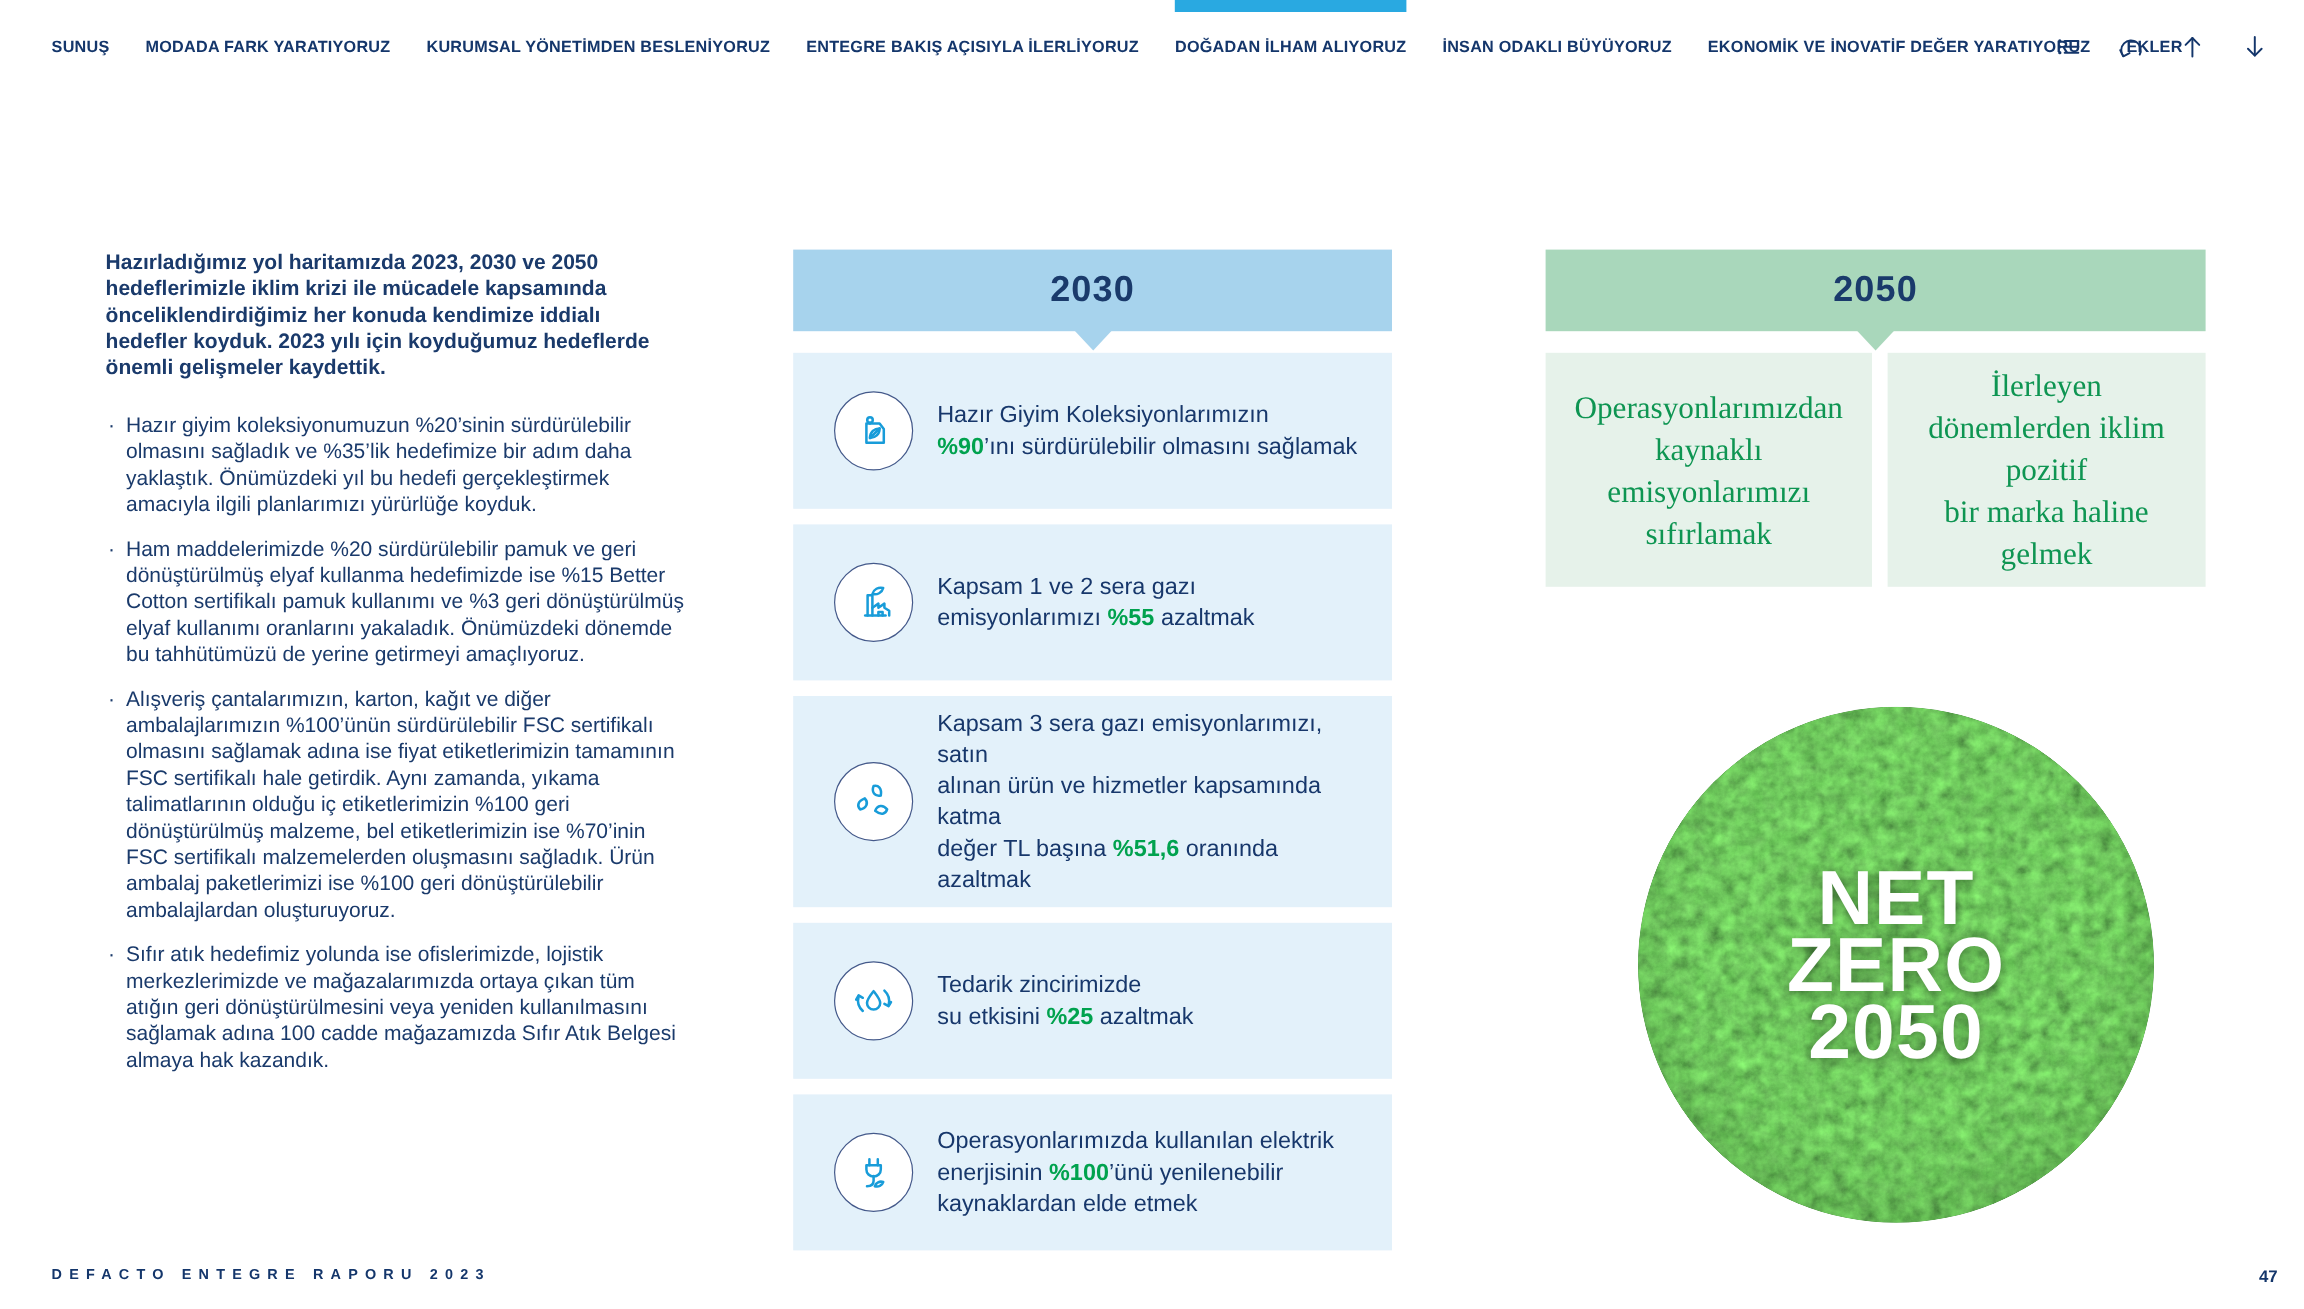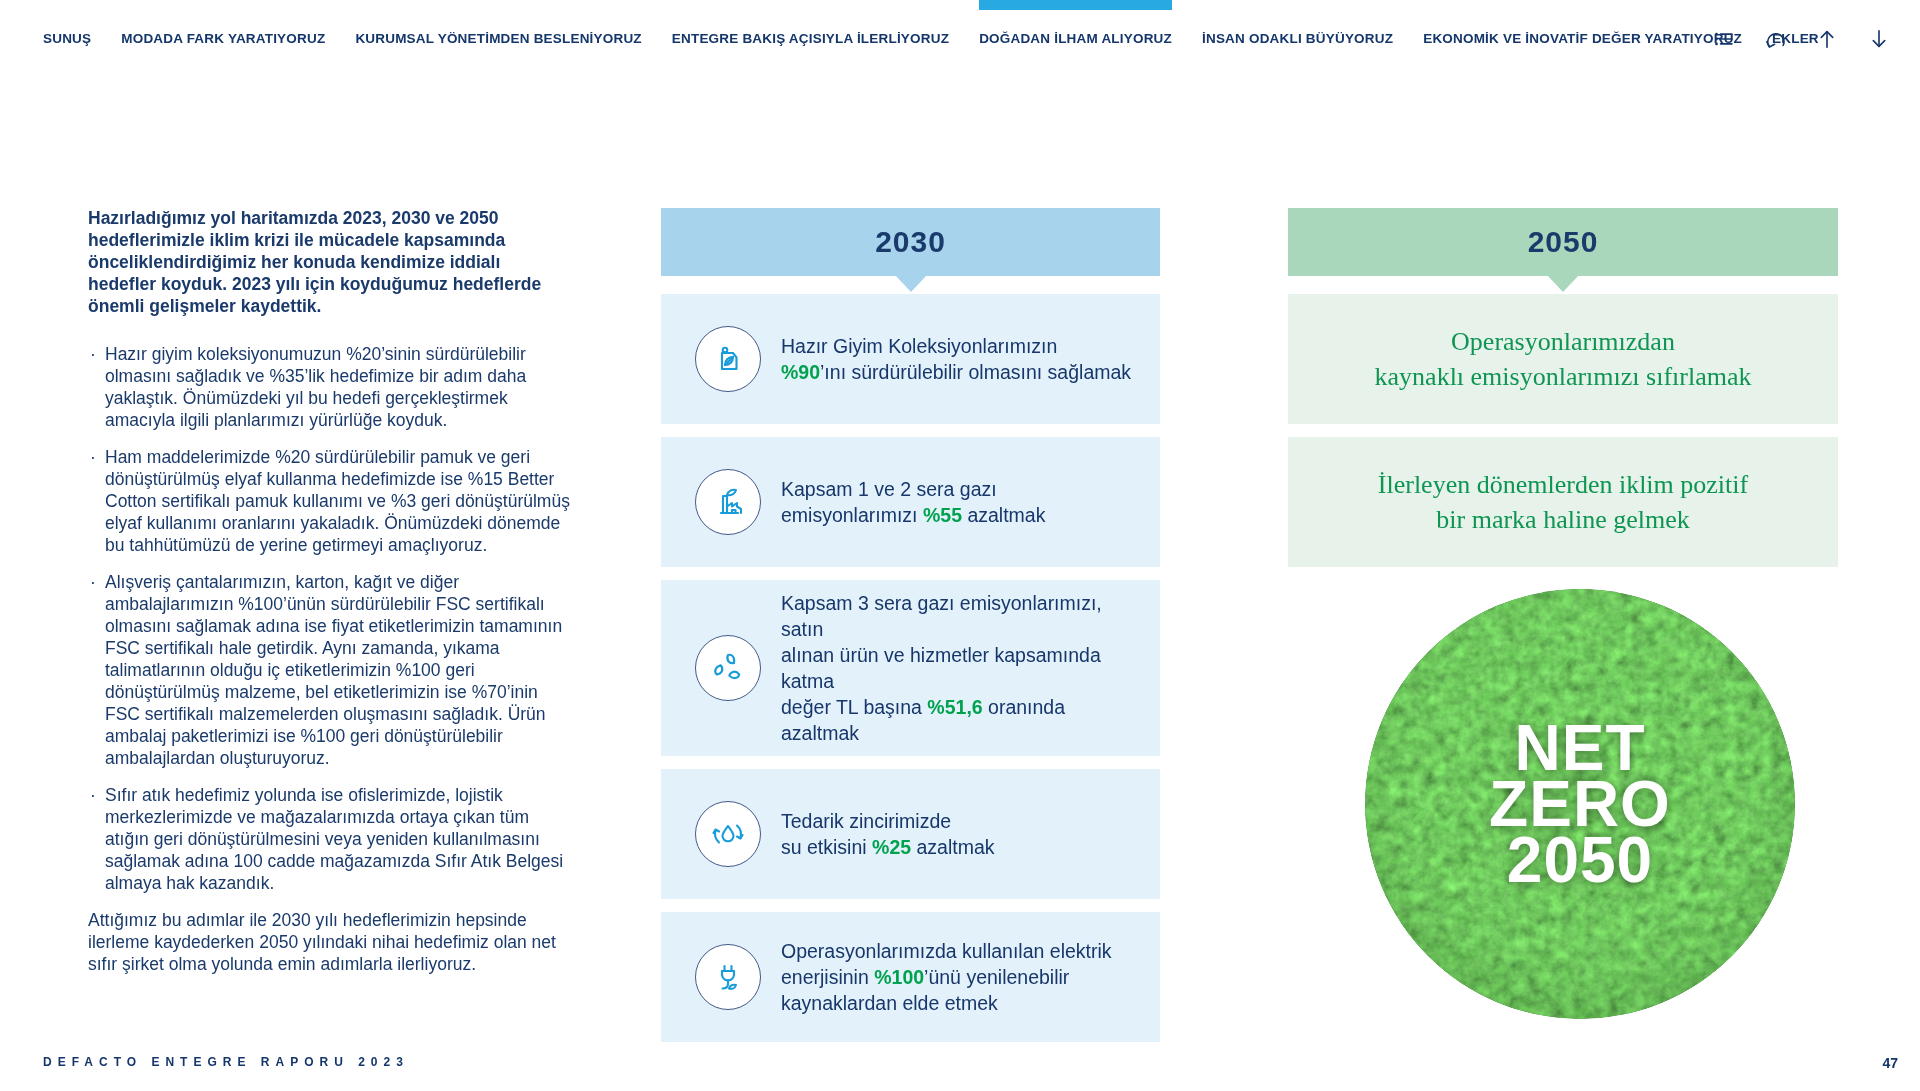--- a/index.html
+++ b/index.html
@@ -78,21 +78,21 @@
   .icon-circle {
     flex:0 0 66px; width:66px; height:66px; border-radius:50%;
     background:#fff; border:1.5px solid #44598A;
     display:flex; align-items:center; justify-content:center;
   }
   .icon-circle svg { width:40px; height:40px; stroke:#189CD9; fill:none;
     stroke-width:2.1; stroke-linecap:round; stroke-linejoin:round; }
   .card-text { font-size:19.5px; line-height:26px; color:#17376B; white-space:pre-line; }
   .hl { color:#00A24E; font-weight:bold; }
 
-  .boxes { margin-top:18px; display:flex; flex-direction:column; gap:13px; }
+  .boxes { margin-top:18px; display:flex; flex-direction:row; gap:13px; }
   .goal-box {
     min-height:130px; background:#E6F2EA; display:flex; align-items:center;
     justify-content:center; text-align:center; padding:10px 24px;
     font-family:"Liberation Serif", serif; font-size:26px; line-height:35px;
     color:#0E9552; white-space:pre-line;
   }
 
   
   .net-zero {
     position:absolute; left:1365px; top:589px; width:430px; height:430px;
@@ -170,21 +170,20 @@
 
 
   <div class="left-col">
     <p class="intro">Hazırladığımız yol haritamızda 2023, 2030 ve 2050 hedeflerimizle iklim krizi ile mücadele kapsamında önceliklendirdiğimiz her konuda kendimize iddialı hedefler koyduk. 2023 yılı için koyduğumuz hedeflerde önemli gelişmeler kaydettik.</p>
     <ul class="bullets">
         <li>Hazır giyim koleksiyonumuzun %20’sinin sürdürülebilir olmasını sağladık ve %35’lik hedefimize bir adım daha yaklaştık. Önümüzdeki yıl bu hedefi gerçekleştirmek amacıyla ilgili planlarımızı yürürlüğe koyduk.</li>
         <li>Ham maddelerimizde %20 sürdürülebilir pamuk ve geri dönüştürülmüş elyaf kullanma hedefimizde ise %15 Better Cotton sertifikalı pamuk kullanımı ve %3 geri dönüştürülmüş elyaf kullanımı oranlarını yakaladık. Önümüzdeki dönemde bu tahhütümüzü de yerine getirmeyi amaçlıyoruz.</li>
         <li>Alışveriş çantalarımızın, karton, kağıt ve diğer ambalajlarımızın %100’ünün sürdürülebilir FSC sertifikalı olmasını sağlamak adına ise fiyat etiketlerimizin tamamının FSC sertifikalı hale getirdik. Aynı zamanda, yıkama talimatlarının olduğu iç etiketlerimizin %100 geri dönüştürülmüş malzeme, bel etiketlerimizin ise %70’inin FSC sertifikalı malzemelerden oluşmasını sağladık. Ürün ambalaj paketlerimizi ise %100 geri dönüştürülebilir ambalajlardan oluşturuyoruz.</li>
         <li>Sıfır atık hedefimiz yolunda ise ofislerimizde, lojistik merkezlerimizde ve mağazalarımızda ortaya çıkan tüm atığın geri dönüştürülmesini veya yeniden kullanılmasını sağlamak adına 100 cadde mağazamızda Sıfır Atık Belgesi almaya hak kazandık.</li>
       </ul>
-    <p class="closing">Attığımız bu adımlar ile 2030 yılı hedeflerimizin hepsinde ilerleme kaydederken 2050 yılındaki nihai hedefimiz olan net sıfır şirket olma yolunda emin adımlarla ilerliyoruz.</p>
   </div>
 
   <div class="col col-2030">
     <div class="banner banner-blue">2030</div>
     <div class="cards">
         <div class="card">
           <span class="icon-circle">
             <svg viewBox="0 0 40 40">
               <path d="M14 14h11l3.5 4.5V30H14z"></path>
               <circle cx="17" cy="11" r="2.3"></circle>

